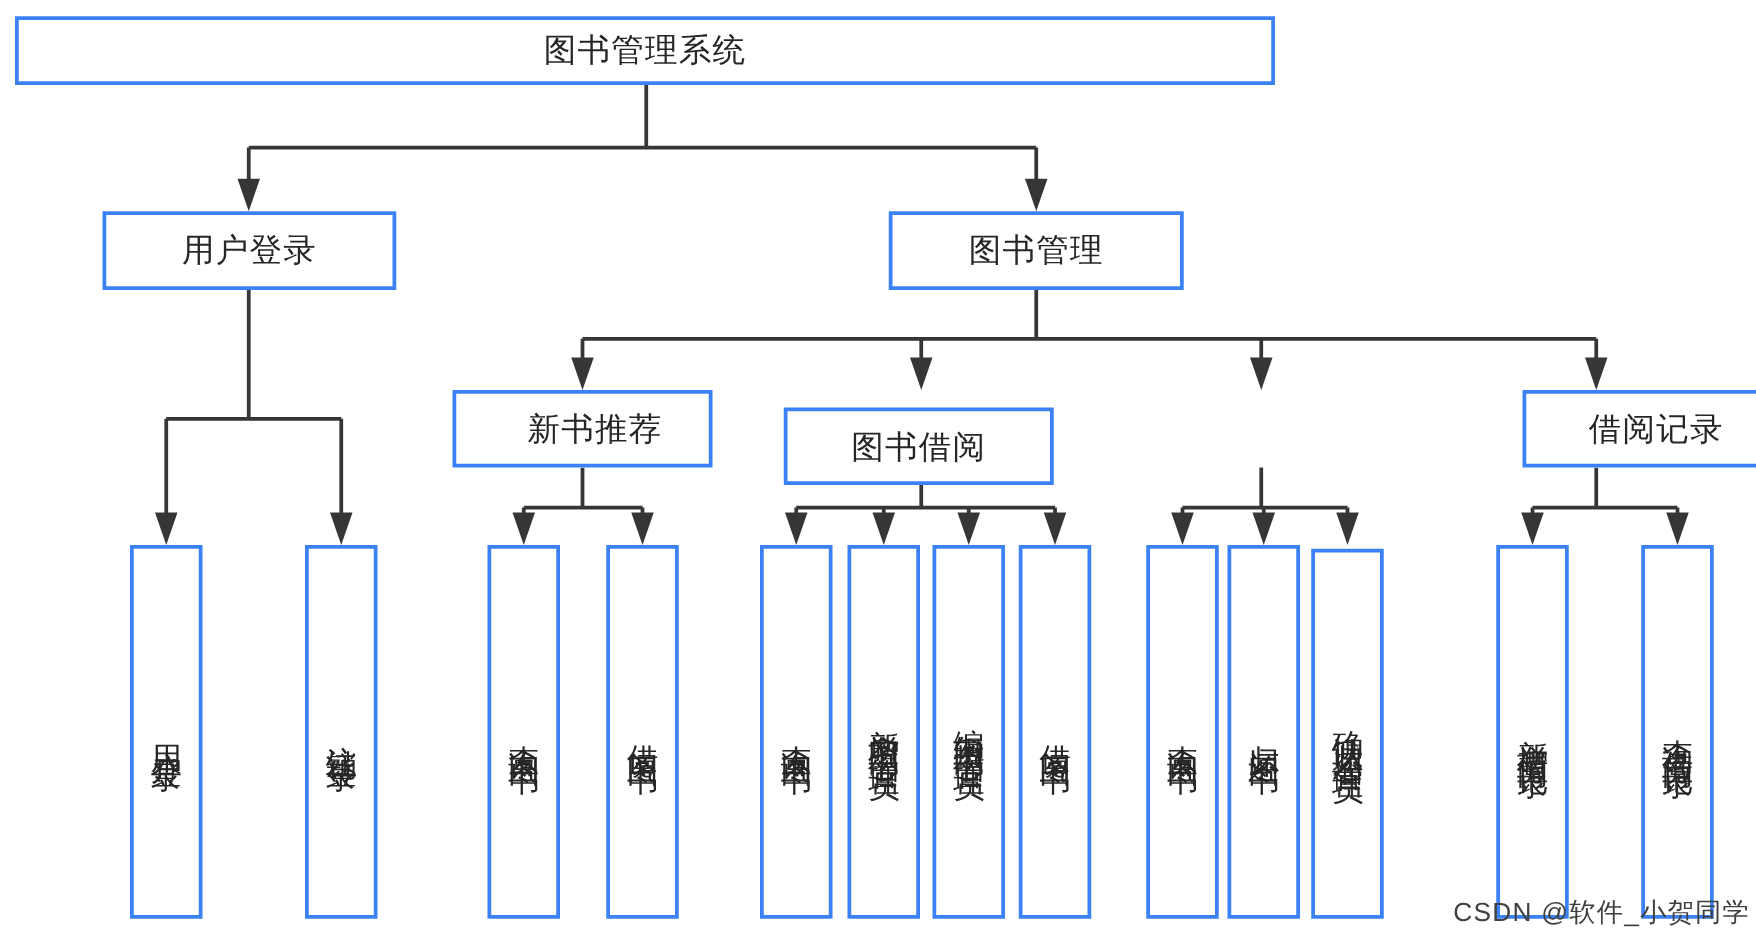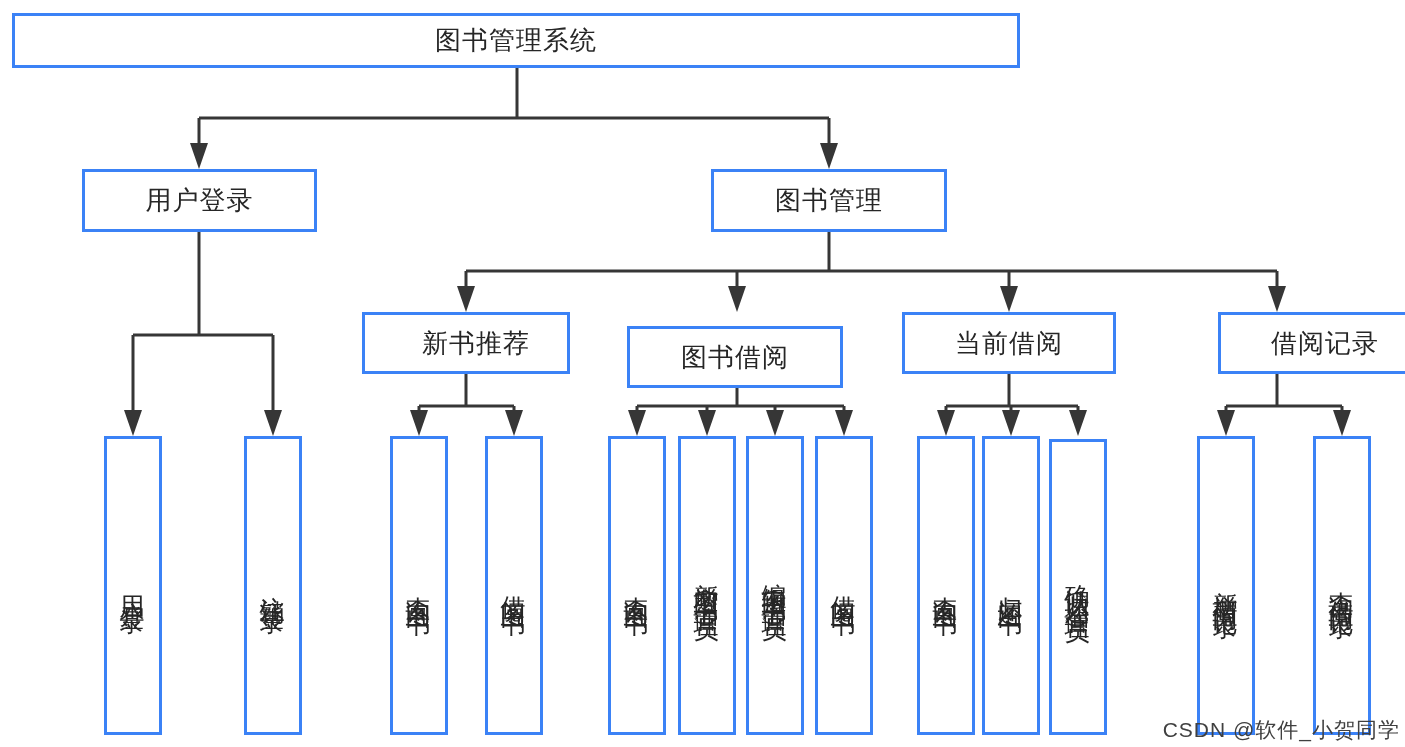--- a/index.html
+++ b/index.html
@@ -97,21 +97,20 @@
     <polygon points="1333,410 1351,410 1342,436"></polygon>
   </svg>
 
   <div class="box" style="left:12px; top:13px; width:1008px; height:55px;">图书管理系统</div>
 
   <div class="box" style="left:82px; top:169px; width:235px; height:63px;">用户登录</div>
   <div class="box" style="left:711px; top:169px; width:236px; height:63px;">图书管理</div>
 
   <div class="box" style="left:362px; top:312px; width:208px; height:62px;padding-left:20px;">新书推荐</div>
   <div class="box" style="left:627px; top:312px; width:216px; height:62px;margin-top:14px;">图书借阅</div>
-  <div class="box" style="left:902px; top:312px; width:214px; height:62px;">当前借阅</div>
   <div class="box" style="left:1170px; top:312px; width:214px; height:62px;margin-left:48px;">借阅记录</div>
 
   <div class="box leaf" style="left:104px; top:436px; width:58px; height:299px;">用户登录</div>
   <div class="box leaf" style="left:244px; top:436px; width:58px; height:299px;">注销登录</div>
 
   <div class="box leaf" style="left:390px; top:436px; width:58px; height:299px;">查询图书</div>
   <div class="box leaf" style="left:485px; top:436px; width:58px; height:299px;">借阅图书</div>
 
   <div class="box leaf" style="left:608px; top:436px; width:58px; height:299px;">查询图书</div>
   <div class="box leaf" style="left:678px; top:436px; width:58px; height:299px;">新增图书（管理员）</div>

